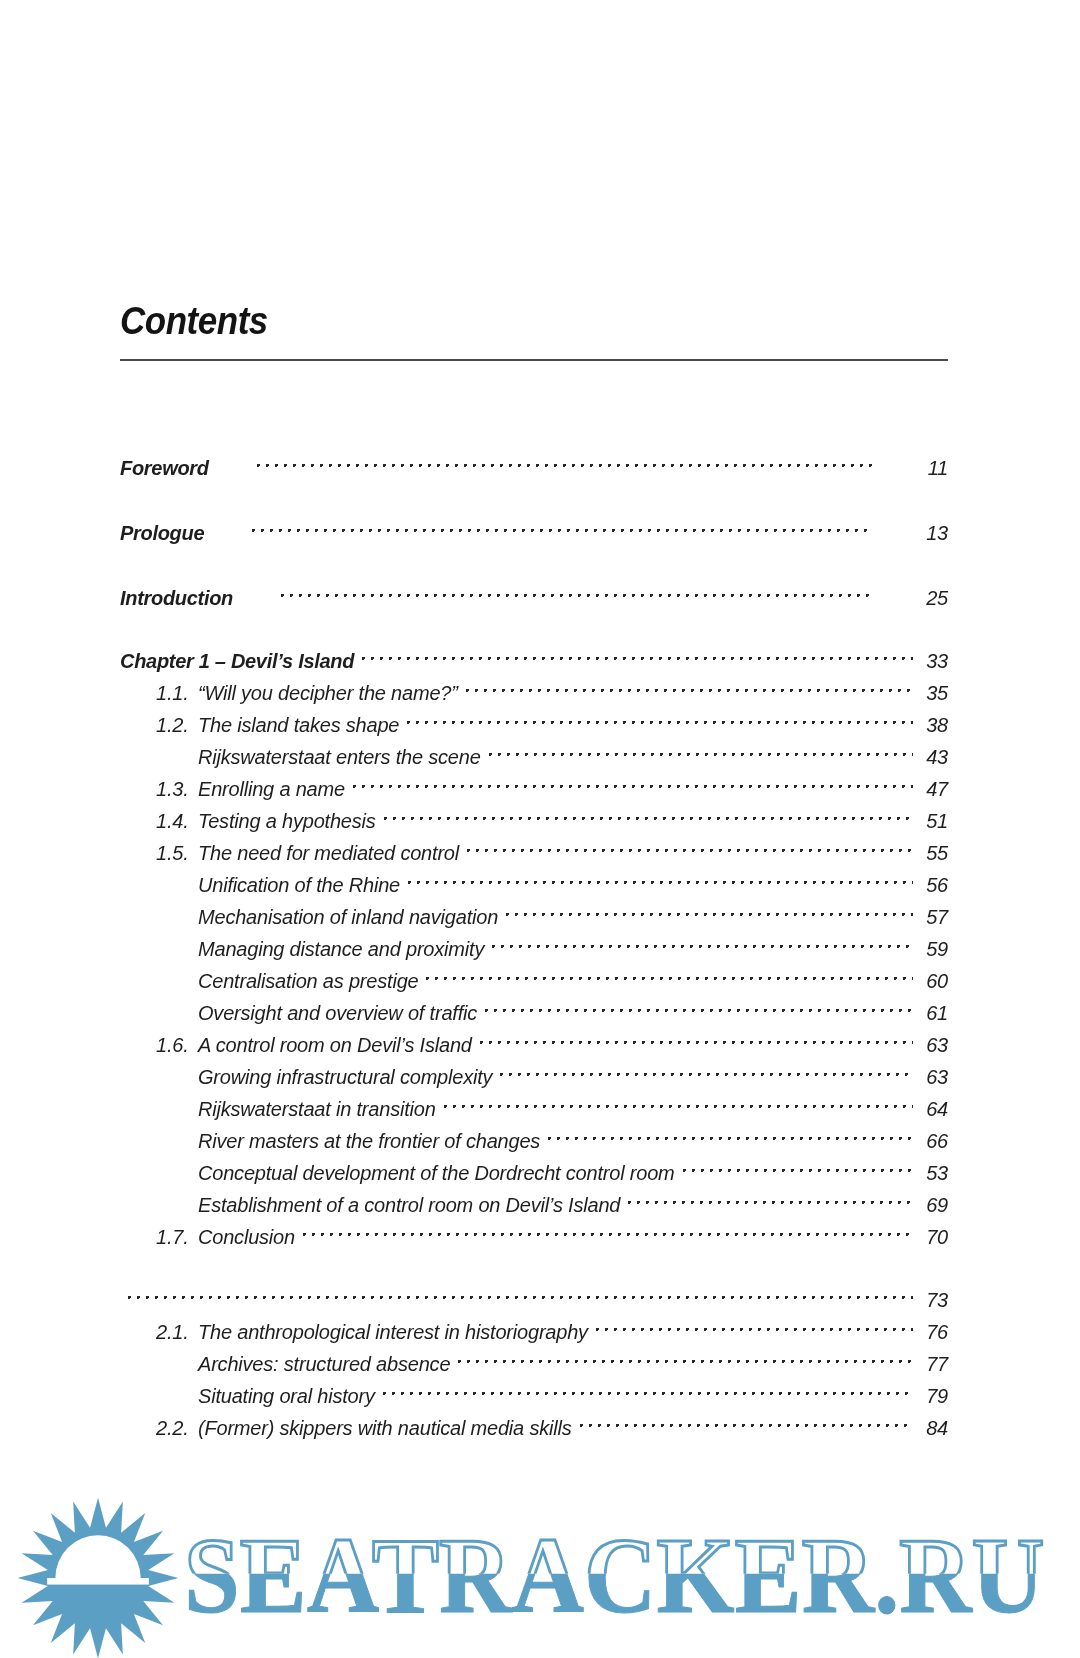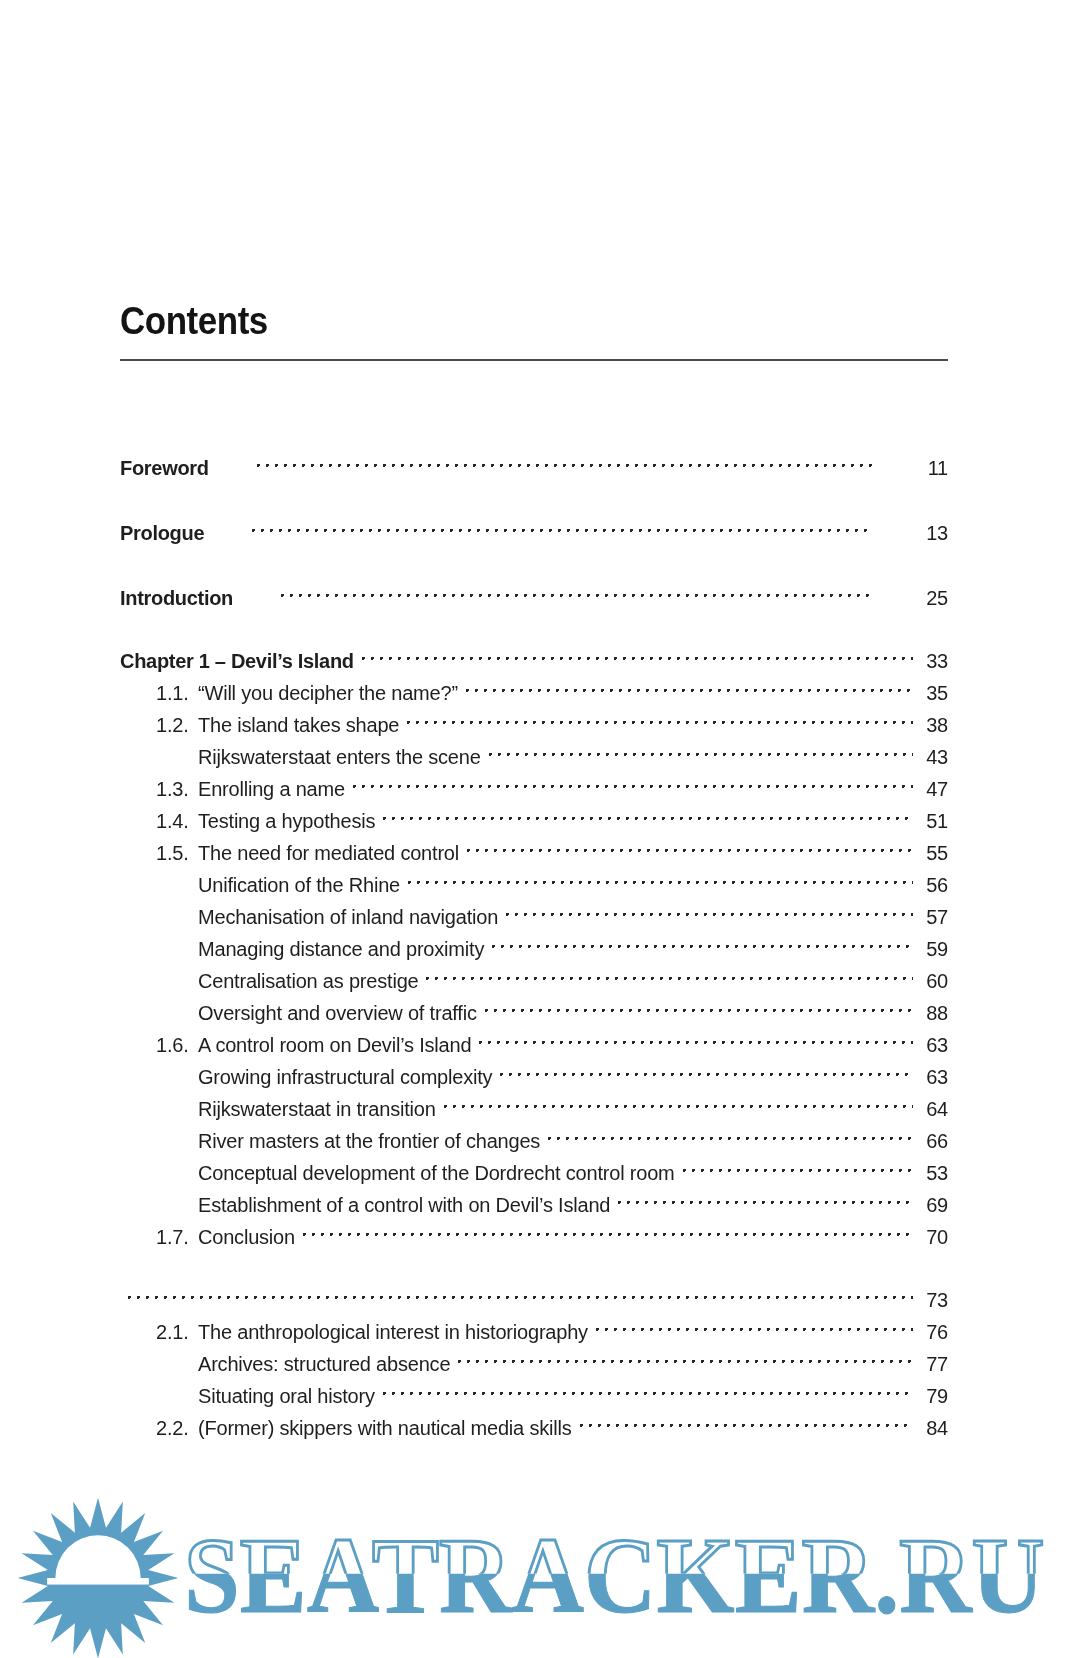--- a/index.html
+++ b/index.html
@@ -14,20 +14,21 @@
     width: 1080px;
     height: 1658px;
     background: #ffffff;
     overflow: hidden;
   }
   .content {
     position: absolute;
     left: 120px;
     top: 0;
     width: 828px;
+    font-style: italic;
   }
   .heading {
     margin-top: 300px;
     font-size: 38px;
     font-weight: bold;
     letter-spacing: -0.5px;
     color: #141414;
     transform: scaleX(0.92);
     transform-origin: left;
   }
@@ -214,21 +215,21 @@
     <span class="num"></span>
     <span class="label">Centralisation as prestige</span>
     <span class="dots"></span>
     <span class="pg">60</span>
   </div>
 
   <div class="row row-sub">
     <span class="num"></span>
     <span class="label">Oversight and overview of traffic</span>
     <span class="dots"></span>
-    <span class="pg">88</span>
+    <span class="pg">61</span>
   </div>
 
   <div class="row row-section">
     <span class="num">1.6.</span>
     <span class="label">A control room on Devil’s Island</span>
     <span class="dots"></span>
     <span class="pg">63</span>
   </div>
 
   <div class="row row-sub">
@@ -254,21 +255,21 @@
 
   <div class="row row-sub">
     <span class="num"></span>
     <span class="label">Conceptual development of the Dordrecht control room</span>
     <span class="dots"></span>
     <span class="pg">53</span>
   </div>
 
   <div class="row row-sub">
     <span class="num"></span>
-    <span class="label">Establishment of a control with on Devil’s Island</span>
+    <span class="label">Establishment of a control room on Devil’s Island</span>
     <span class="dots"></span>
     <span class="pg">69</span>
   </div>
 
   <div class="row row-section">
     <span class="num">1.7.</span>
     <span class="label">Conclusion</span>
     <span class="dots"></span>
     <span class="pg">70</span>
   </div>

